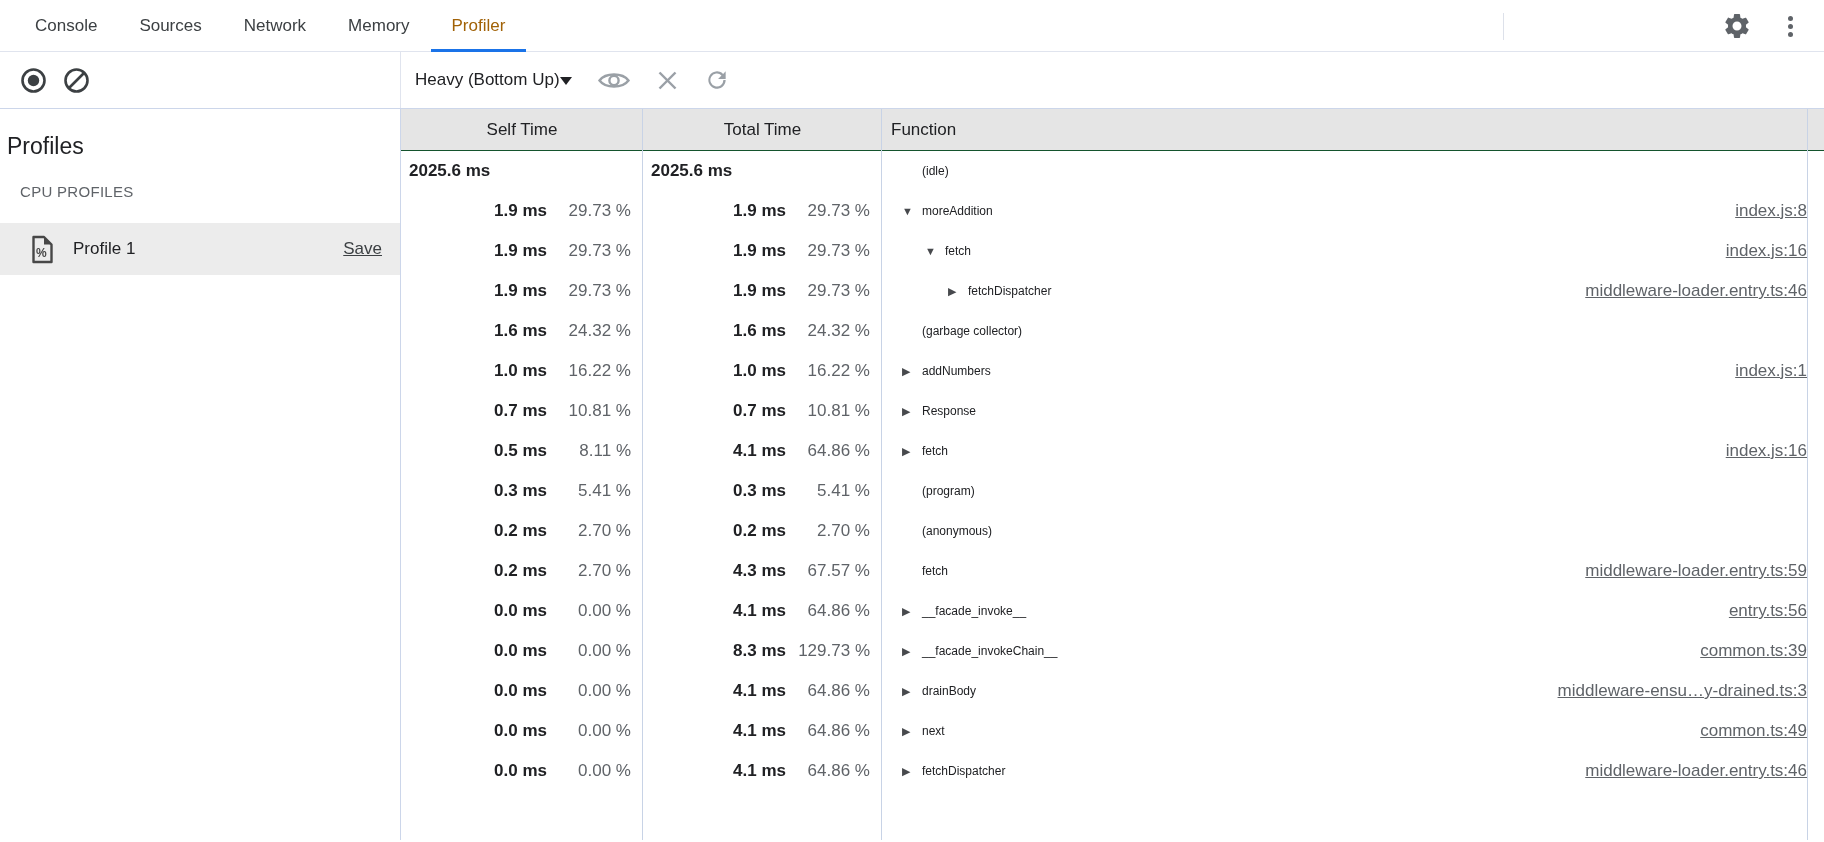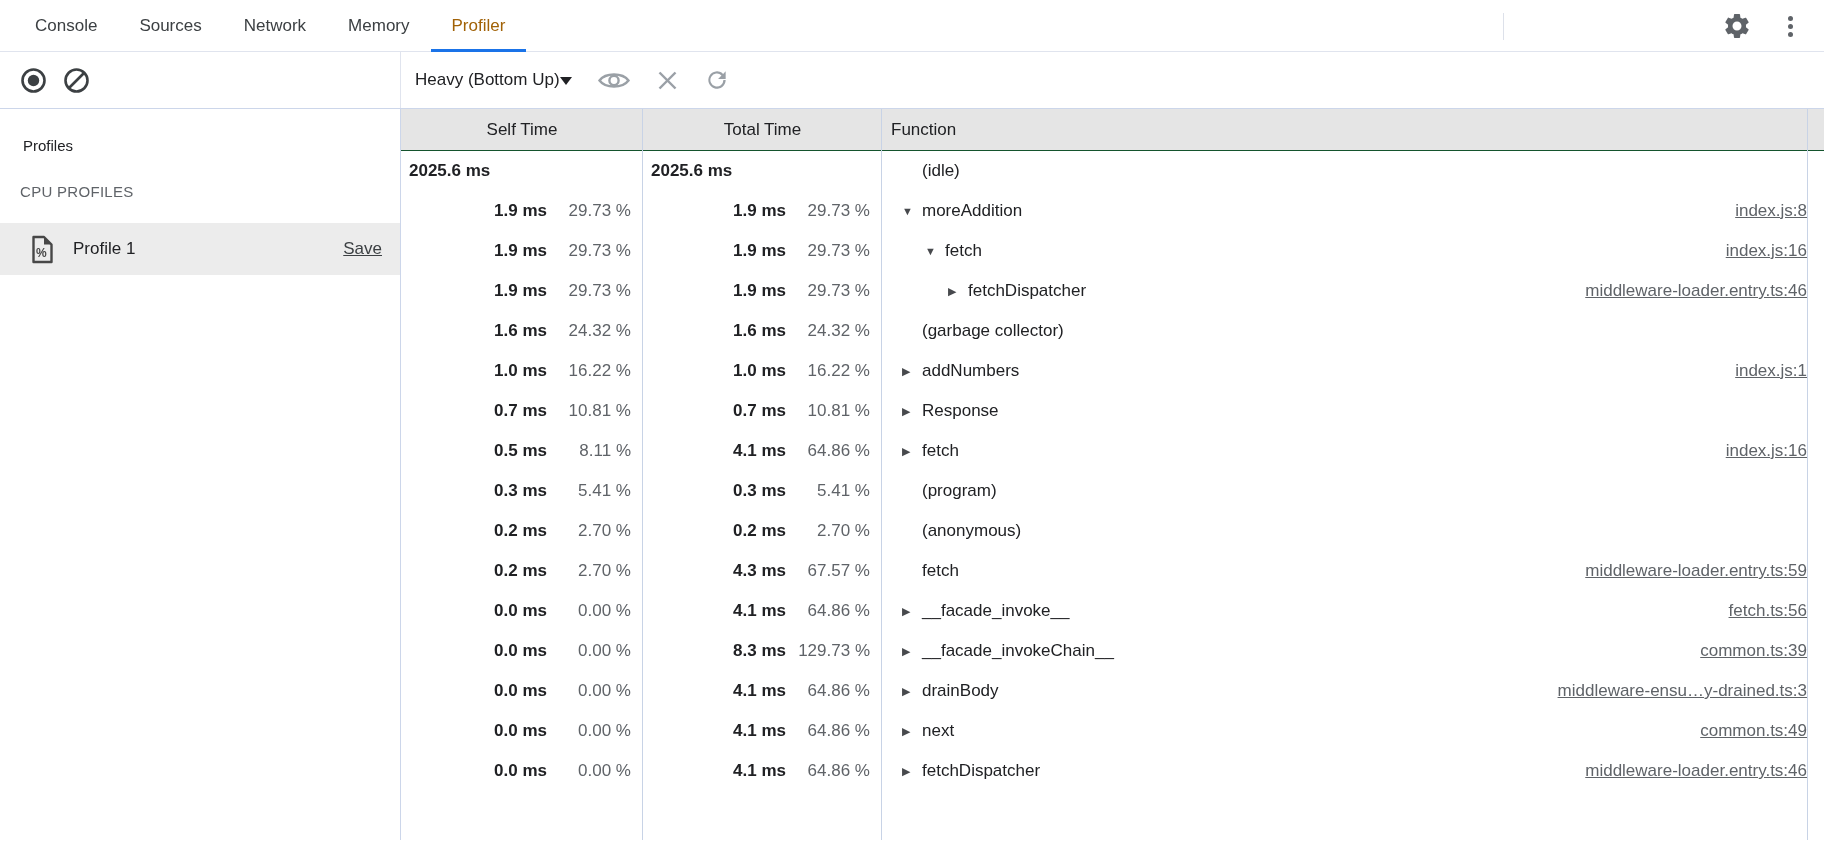--- a/index.html
+++ b/index.html
@@ -31,21 +31,21 @@
   .dropdown { display:flex; align-items:center; font-size:17px;
     color:#202124; cursor:pointer; }
   .dd-caret { width:0; height:0; border-left:6px solid transparent;
     border-right:6px solid transparent; border-top:8px solid #202124; margin-top:2px; }
   .tb-icon { margin-left:25px; }
 
   
   .main { display:flex; height:731px; }
   .sidebar { width:401px; border-right:1px solid #ccd6ea; background:#fff;
     padding-top:24px; }
-  .sb-heading { font-size:15px; color:#202124; padding-left:23px; height:26px;
+  .sb-heading { font-size:23px; color:#202124; padding-left:7px; height:26px;
     line-height:26px; }
   .sb-section { font-size:15px; color:#5f6368; padding-left:20px; height:26px;
     line-height:26px; margin-top:20px; letter-spacing:0.3px; }
   .profile-item { margin-top:18px; height:52px; background:#ececec; display:flex;
     align-items:center; padding:0 18px 0 30px; cursor:pointer; }
   .profile-item .doc { margin-right:18px; display:flex; }
   .profile-name { font-size:17px; color:#202124; flex:1; }
   .save-link { font-size:17px; color:#3c4043; text-decoration:underline; cursor:pointer;text-align:right; }
 
   
@@ -62,21 +62,21 @@
   .grid-body { height:689px; overflow:hidden; }
   .row { display:flex; height:40px; align-items:center; cursor:default; }
   .time-cell { display:flex; align-items:center; justify-content:flex-end;
     padding-right:12px; font-size:17px; }
   .c-self { width:242px; } .c-total { width:239px; }
   .time-cell .ms { color:#202124;font-weight:bold; }
   .time-cell .pct { color:#5f6368; width:84px; text-align:right; }
   .row.left .time-cell { justify-content:flex-start; padding-left:8px; }
   .fn-cell { flex:1; display:flex; align-items:center; padding-right:17px; height:100%; }
   .arrow { width:20px; font-size:11px; color:#47494d; flex:none; cursor:pointer; }
-  .fn-name { font-size:17px; color:#202124; white-space:nowrap; }
+  .fn-name { font-size:12px; color:#202124; white-space:nowrap; }
   .fn-spacer { flex:1; }
   .src-link { font-size:17px; color:#5f6368; text-decoration:underline;
     cursor:pointer; white-space:nowrap; }
 </style>
 </head>
 <body>
 
 <div class="tabbar">
   <div class="tabs">
     <div class="tab">Console</div>
@@ -363,21 +363,21 @@
       <span class="pct">0.00 %</span>
     </div>
     <div class="time-cell c-total">
       <span class="ms">4.1 ms</span>
       <span class="pct">64.86 %</span>
     </div>
     <div class="fn-cell" style="padding-left: 20px;">
       <span class="arrow">▶</span>
       <span class="fn-name">__facade_invoke__</span>
       <span class="fn-spacer"></span>
-      <span class="src-link">fetch.ts:56</span>
+      <span class="src-link">entry.ts:56</span>
     </div>
   </div>
 
   <div class="row">
     <div class="time-cell c-self">
       <span class="ms">0.0 ms</span>
       <span class="pct">0.00 %</span>
     </div>
     <div class="time-cell c-total">
       <span class="ms">8.3 ms</span>

